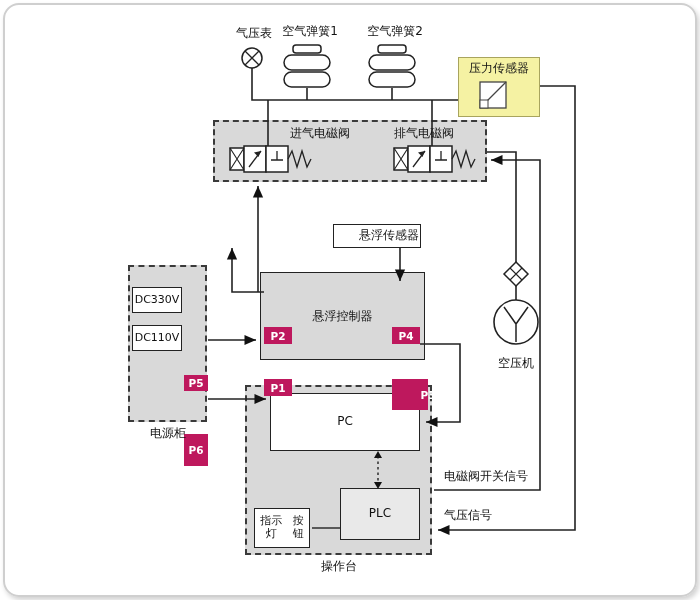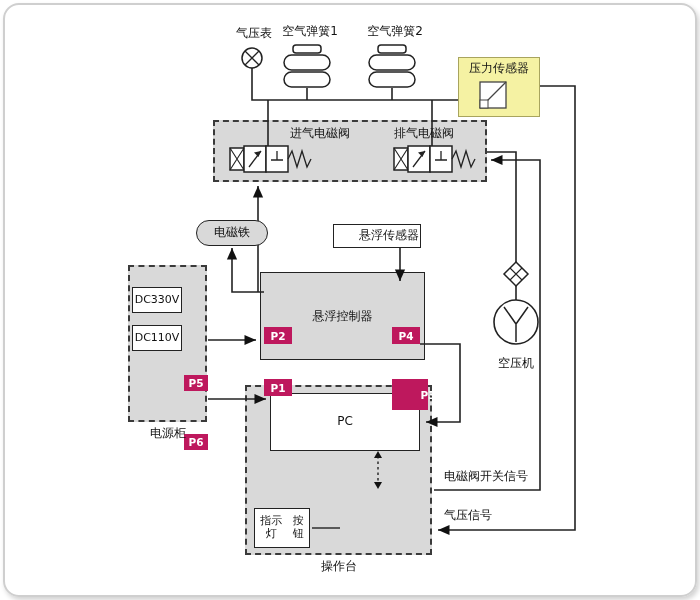--- a/index.html
+++ b/index.html
@@ -140,52 +140,52 @@
       <polygon points="516,262 528,274 516,286 504,274" fill="#fff" stroke="#222" stroke-width="1.5"></polygon>
       <path d="M510,268 L522,280 M510,280 L522,268" stroke="#222" stroke-width="1.1" fill="none"></path>
     </g>
 
     <g>
       <circle cx="516" cy="322" r="22" fill="#fff" stroke="#222" stroke-width="1.6"></circle>
       <path d="M516,342 V324 M516,324 L504,307 M516,324 L528,307" stroke="#222" stroke-width="1.5" fill="none"></path>
     </g>
   </svg>
 
-  <div class="box pill" style="left:196px;top:220px;width:72px;height:26px;">
-    <span>电磁铁</span>
-  </div>
 
   <div class="box" style="left:333px;top:224px;width:88px;height:24px;padding-left:24px;">
     <span>悬浮传感器</span>
   </div>
 
   <div class="box" style="left:270px;top:393px;width:150px;height:58px;">
     <span>PC</span>
   </div>
 
+  <div class="box gray" style="left:340px;top:488px;width:80px;height:52px;">
+    <span>PLC</span>
+  </div>
 
   <div class="box col" style="left:254px;top:508px;width:56px;height:40px;font-size:11px;">
     <span>指示灯</span>
     <span>按钮</span>
   </div>
 
   <div class="box" style="left:132px;top:287px;width:50px;height:26px;font-size:11px;">
     <span>DC330V</span>
   </div>
 
   <div class="box" style="left:132px;top:325px;width:50px;height:26px;font-size:11px;">
     <span>DC110V</span>
   </div>
 
   <div class="port" style="left:264px;top:284px;width:28px;height:17px;">P2</div>
   <div class="port" style="left:392px;top:284px;width:28px;height:17px;">P4</div>
   <div class="port" style="left:264px;top:336px;width:28px;height:17px;">P1</div>
   <div class="port" style="left:392px;top:336px;width:28px;height:31px;padding-left:36px;">P3</div>
   <div class="port" style="left:184px;top:332px;width:24px;height:16px;">P5</div>
-  <div class="port" style="left:184px;top:391px;width:24px;height:16px;">P6</div>
+  <div class="port" style="left:184px;top:391px;width:24px;height:32px;">P6</div>
 
   <div class="lbl" style="left:222px;top:26px;width:64px;">气压表</div>
   <div class="lbl" style="left:276px;top:24px;width:68px;">空气弹簧1</div>
   <div class="lbl" style="left:361px;top:24px;width:68px;">空气弹簧2</div>
   <div class="lbl" style="left:461px;top:61px;width:76px;">压力传感器</div>
   <div class="lbl" style="left:282px;top:126px;width:76px;">进气电磁阀</div>
   <div class="lbl" style="left:386px;top:126px;width:76px;">排气电磁阀</div>
   <div class="lbl" style="left:280px;top:309px;width:125px;">悬浮控制器</div>
   <div class="lbl" style="left:138px;top:426px;width:60px;">电源柜</div>
   <div class="lbl" style="left:492px;top:356px;width:48px;">空压机</div>

